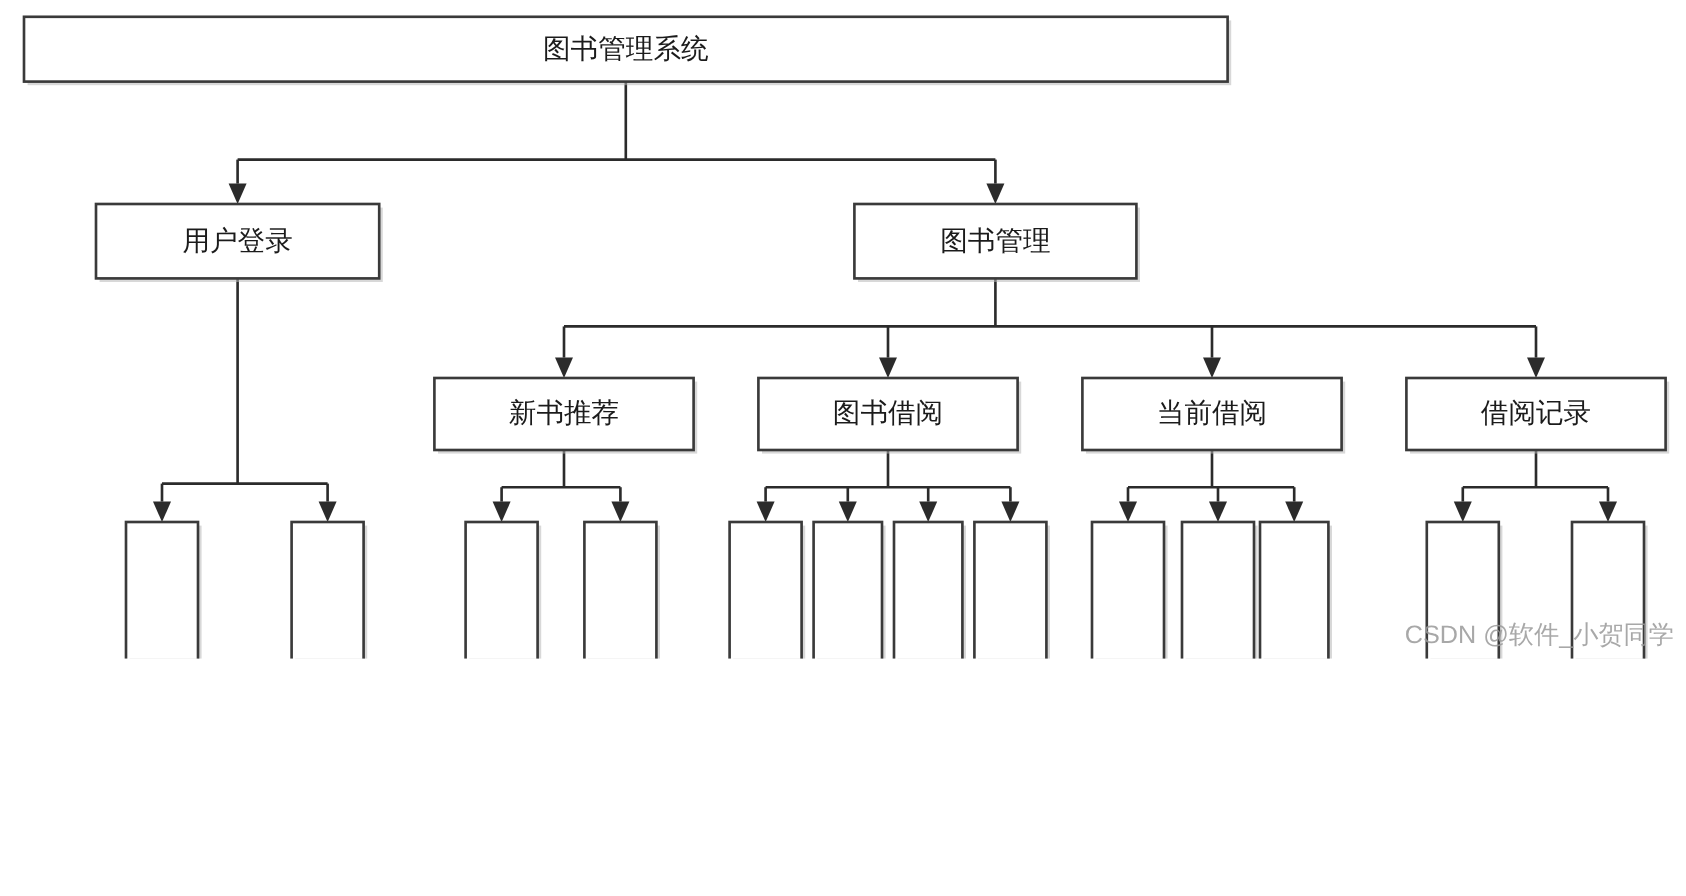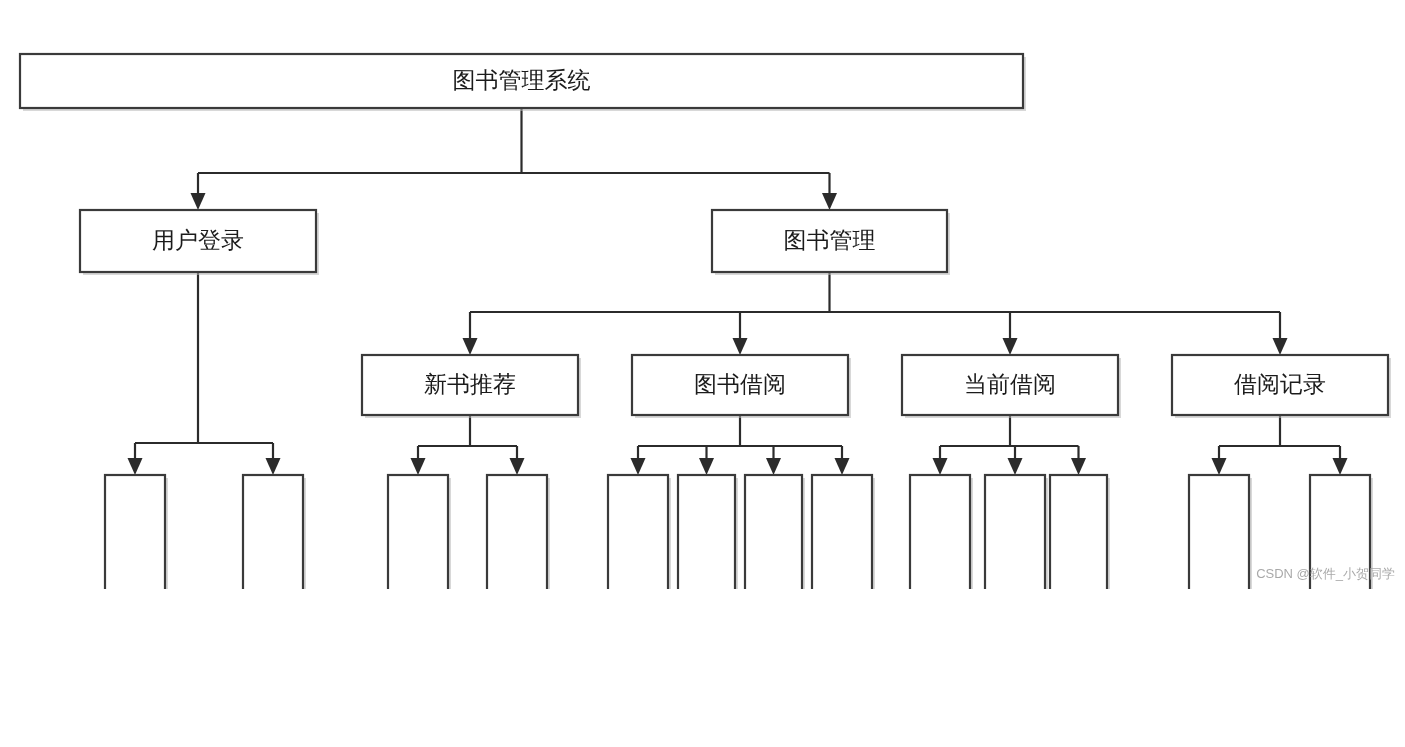--- a/index.html
+++ b/index.html
@@ -9,21 +9,20 @@
   }
   body {
     font-family: "Liberation Sans", "DejaVu Sans", sans-serif;
   }
   #diagram-root {
     position: relative;
     width: 1405px;
     height: 549px;
     background: #ffffff;
     overflow: hidden;
-    margin-top: 40px;
   }
   #tree-svg {
     position: absolute;
     top: 0;
     left: 0;
     width: 1405px;
     height: 747px;
   }
   .node-box {
     fill: #ffffff;
@@ -67,21 +66,21 @@
     line-height: 1.16;
     color: #1b1b1b;
     letter-spacing: 1px;
     white-space: nowrap;
   }
   #watermark {
     position: absolute;
     right: 10px;
     bottom: 6px;
     font-family: "Liberation Sans", "DejaVu Sans", sans-serif;
-    font-size: 13px;
+    font-size: 21px;
     color: #9a9a9a;
     opacity: 0.85;
     user-select: none;
     white-space: nowrap;
   }
 </style>
 </head>
 <body>
 
 <div id="diagram-root">

